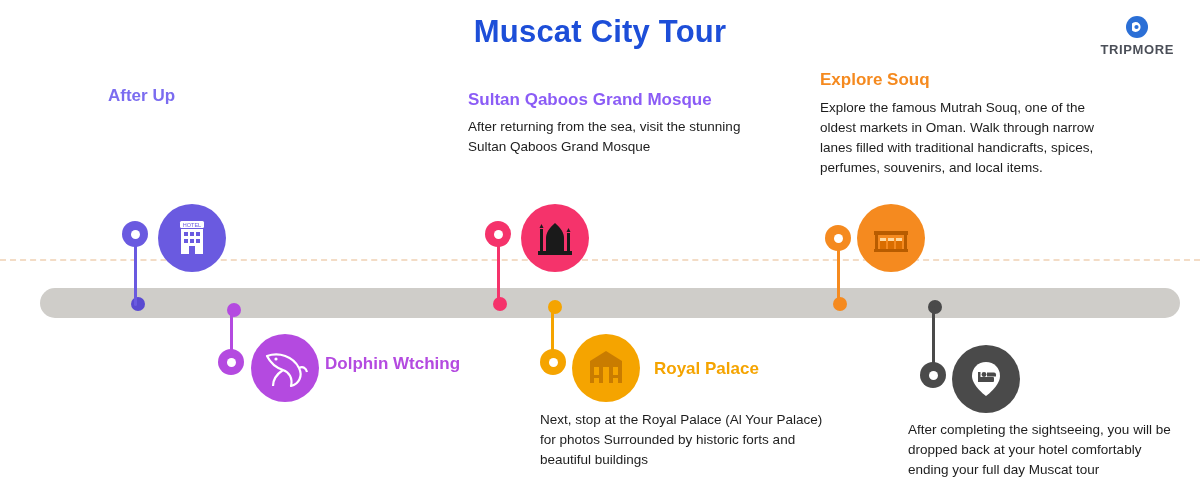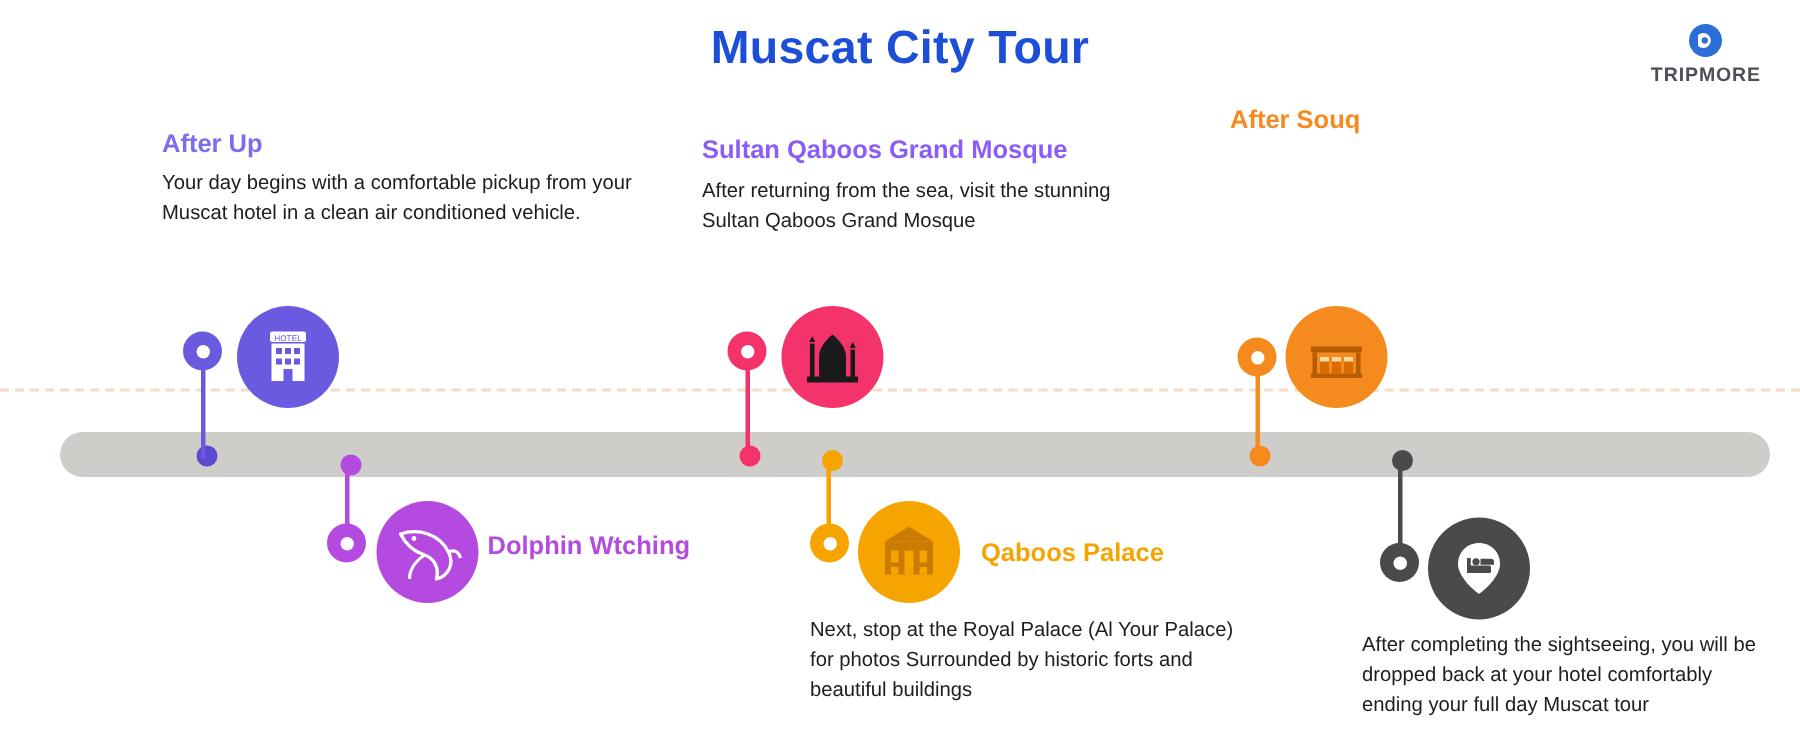--- a/index.html
+++ b/index.html
@@ -191,21 +191,20 @@
       </svg>
     </span>
     <span class="brand-text">TRIPMORE</span>
   </div>
 
   <div class="dashed-line"></div>
 
   <div class="timeline-bar"></div>
 
   <div class="step-title" id="pickup-title">After Up</div>
-  <div class="step-desc" id="pickup-desc">Your day begins with a comfortable pickup from your Muscat hotel in a clean air conditioned vehicle.</div>
   <div class="bar-dot" id="pickup-bardot"></div>
   <div class="stem" id="pickup-stem"></div>
   <div class="small-dot" id="pickup-dot">
       <span class="inner"></span>
     </div>
   <div class="circle-icon" id="pickup-circle">
     <svg width="46" height="46" viewBox="0 0 46 46" aria-hidden="true">
       <rect x="11" y="6" width="24" height="7" rx="1.5" fill="#ffffff"></rect>
       <text x="23" y="12" text-anchor="middle" font-family="Liberation Sans, sans-serif" font-size="5.5" fill="#6a5ae0">HOTEL</text>
       <rect x="12" y="14" width="22" height="25" fill="#ffffff"></rect>
@@ -269,24 +268,25 @@
       </g>
       <g fill="#f5a400">
         <rect x="13" y="24" width="5" height="8"></rect>
         <rect x="22" y="24" width="6" height="16"></rect>
         <rect x="32" y="24" width="5" height="8"></rect>
         <rect x="13" y="35" width="5" height="5"></rect>
         <rect x="32" y="35" width="5" height="5"></rect>
       </g>
     </svg>
   </div>
-  <div class="step-title" id="palace-title">Qaboos Palace</div>
+  <div class="step-title" id="palace-title">Royal Palace</div>
   <div class="step-desc" id="palace-desc">Next, stop at the Royal Palace (Al Your Palace) for photos Surrounded by historic forts and beautiful buildings</div>
 
-  <div class="step-title" id="souq-title">After Souq</div>
+  <div class="step-title" id="souq-title">Explore Souq</div>
+  <div class="step-desc" id="souq-desc">Explore the famous Mutrah Souq, one of the oldest markets in Oman. Walk through narrow lanes filled with traditional handicrafts, spices, perfumes, souvenirs, and local items.</div>
   <div class="bar-dot" id="souq-bardot"></div>
   <div class="stem" id="souq-stem"></div>
   <div class="small-dot" id="souq-dot">
       <span class="inner"></span>
     </div>
   <div class="circle-icon" id="souq-circle">
     <svg width="50" height="50" viewBox="0 0 50 50" aria-hidden="true">
       <g fill="#b85c00">
         <rect x="8" y="18" width="34" height="4"></rect>
         <rect x="9" y="22" width="3" height="16"></rect>

